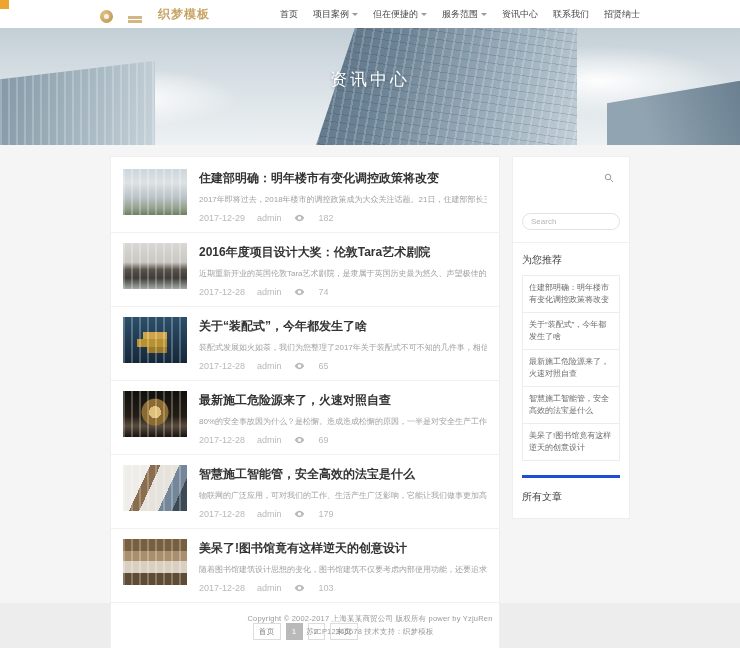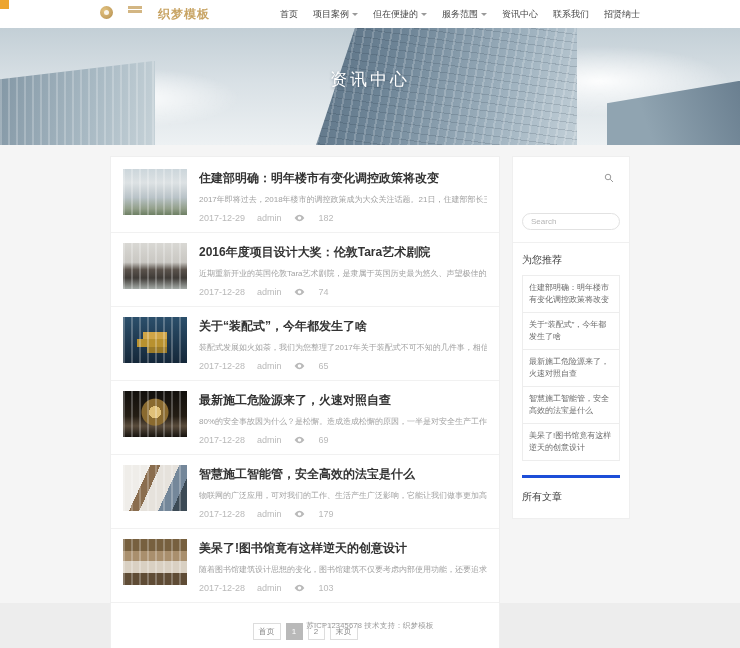--- a/index.html
+++ b/index.html
@@ -6,21 +6,21 @@
   html,body { width:740px; }
   body { font-family: "Liberation Sans", "DejaVu Sans", sans-serif; background:#fff; }
   .page { position:relative; width:740px; height:648px; overflow:hidden; background:#fff; }
 
   
   .corner-accent { position:absolute; left:0; top:0; width:9px; height:9px; background:#eda52e; z-index:30; }
 
   
   .navbar { height:28px; background:#fff; position:relative; z-index:20; }
   .navbar-inner { width:540px; margin:0 auto; height:28px; display:flex; align-items:center; justify-content:space-between; }
-  .logo { display:flex; align-items:flex-start; gap:15px; cursor:pointer; }
+  .logo { display:flex; align-items:flex-end; gap:15px; cursor:pointer; }
   .logo-circle { width:13px; height:13px; border-radius:50%; background:radial-gradient(circle at 35% 35%, #e3c37f, #c8a464 60%, #a8853f); display:inline-block; position:relative; }
   .logo-circle::after{ content:""; position:absolute; left:4px; top:4px; width:5px; height:5px; border-radius:50%; background:rgba(255,255,255,.85); }
   .logo-micro { display:inline-flex; flex-direction:column; gap:1px; margin-right:1px; }
   .logo-micro i { display:block; width:14px; height:3px; background:#c8a464; opacity:.8; }
   .logo-text { color:#c8a464; font-weight:bold; font-size:12px; letter-spacing:1px; }
   .nav-list { display:flex; align-items:center; gap:15px; list-style:none; }
   .nav-item { font-size:9px; color:#474747; cursor:pointer; white-space:nowrap; display:flex; align-items:center; }
   .caret { display:inline-block; width:0; height:0; border-left:3px solid transparent; border-right:3px solid transparent; border-top:3px solid #9a9a9a; margin-left:3px; }
 
   
@@ -303,15 +303,16 @@
           <li class="recommend-item">智慧施工智能管，安全高效的法宝是什么</li>
           <li class="recommend-item">美呆了!图书馆竟有这样逆天的创意设计</li>
         </ul>
         <div class="all-articles">所有文章</div>
       </div>
 
     </div>
   </div>
 
   <div class="footer">
+    <div class="footer-line">Copyright © 2002-2017 上海某某商贸公司 版权所有 power by YzjuRen</div>
     <div class="footer-line">苏ICP12345678 技术支持：织梦模板</div>
   </div>
 </div>
 
 </body></html>

